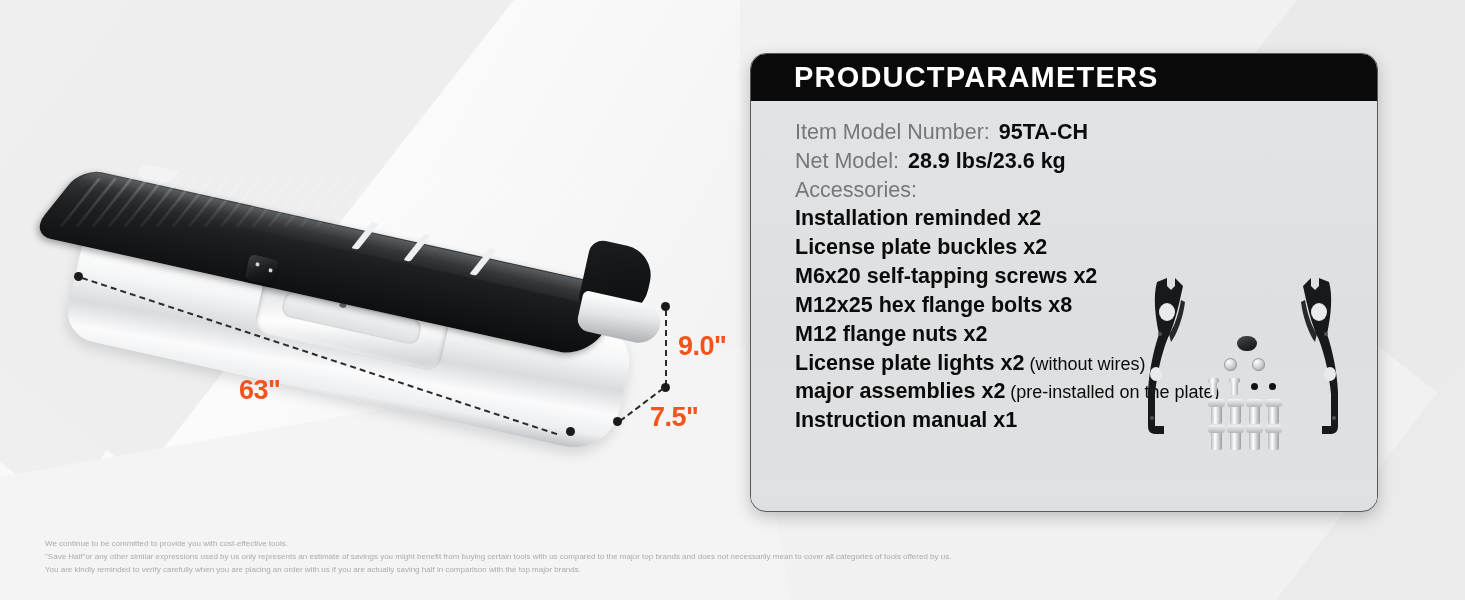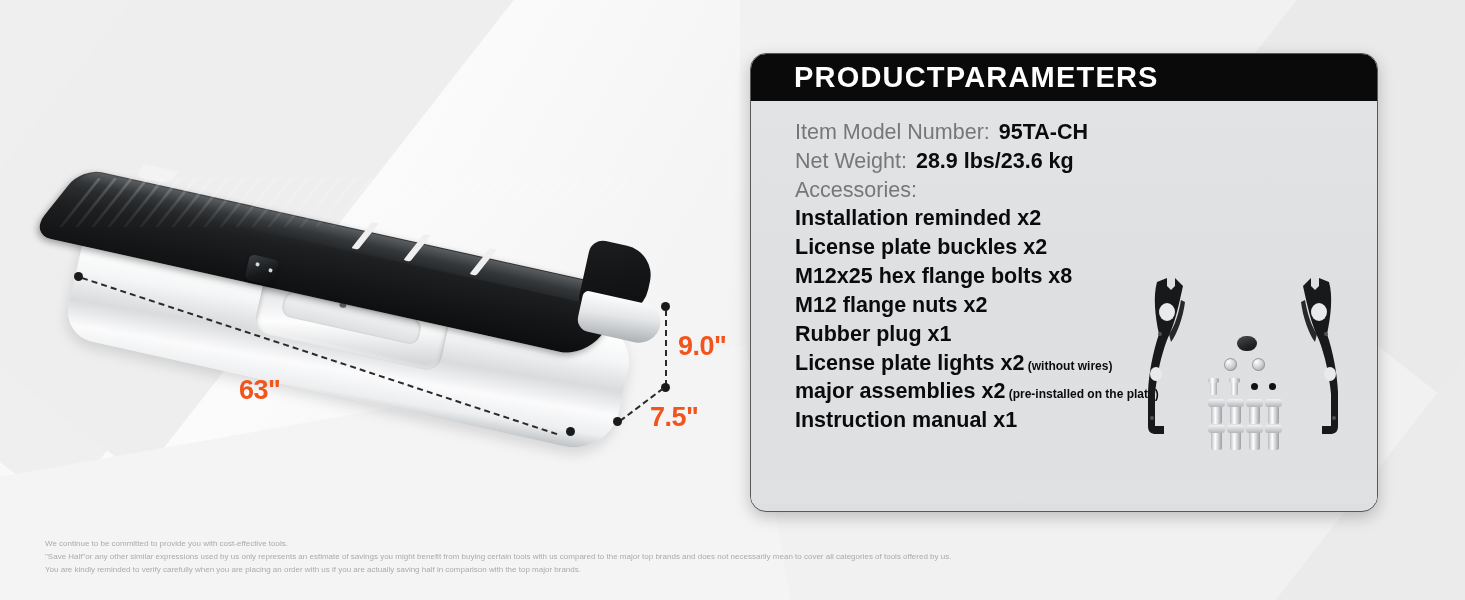--- a/index.html
+++ b/index.html
@@ -131,21 +131,21 @@
   #panel-title{ color:#ffffff; font-size:29px; font-weight:bold; letter-spacing:1.2px; }
   #panel-body{
     position:relative; height:402px; padding:19px 0 0 44px;
     background:linear-gradient(180deg,#e2e3e4 0%,#dedfe1 55%,#e0e1e2 100%);
   }
   .spec-row{ display:flex; align-items:baseline; margin-bottom:4px; white-space:nowrap; }
   .spec-label{ color:#767778; font-size:21.5px; }
   .spec-value{ color:#0b0b0b; font-size:21.5px; font-weight:bold; margin-left:9px; }
   #acc-heading{ color:#767778; font-size:21.5px; margin-top:1px; margin-bottom:1px; }
   .acc-item{ color:#0b0b0b; font-size:21.5px; font-weight:bold; line-height:1.345; white-space:nowrap; }
-  .acc-note{ font-size:12px; font-weight:bold; color:#0b0b0b; }
+  .acc-note{ font-size:18px; font-weight:normal; color:#0b0b0b; }
 
   
   #acc-photo{ position:absolute; right:36px; top:175px; width:196px; height:170px; }
   .bracket{ position:absolute; top:0; width:46px; height:160px; }
   .bracket svg{ width:100%; height:100%; display:block; }
   #hw-group{ position:absolute; left:62px; top:60px; width:80px; height:108px; }
   .hw{ position:absolute; }
   .plug{ width:20px; height:15px; border-radius:50%/55%;
      background:linear-gradient(160deg,#4b4d4f,#232527 60%,#151617); }
   .nut{ width:13px; height:13px; border-radius:50%;
@@ -259,31 +259,31 @@
       <span id="panel-title">PRODUCTPARAMETERS</span>
     </div>
 
     <div id="panel-body">
       <div id="spec-rows">
           <div class="spec-row">
             <span class="spec-label">Item Model Number:</span>
             <span class="spec-value">95TA-CH</span>
           </div>
           <div class="spec-row">
-            <span class="spec-label">Net Weight:</span>
+            <span class="spec-label">Net Model:</span>
             <span class="spec-value">28.9 lbs/23.6 kg</span>
           </div>
         </div>
       <div id="acc-heading">Accessories:</div>
       <div id="acc-list">
           <div class="acc-item"><span>Installation reminded x2</span></div>
           <div class="acc-item"><span>License plate buckles x2</span></div>
+          <div class="acc-item"><span>M6x20 self-tapping screws x2</span></div>
           <div class="acc-item"><span>M12x25 hex flange bolts x8</span></div>
           <div class="acc-item"><span>M12 flange nuts x2</span></div>
-          <div class="acc-item"><span>Rubber plug x1</span></div>
           <div class="acc-item"><span>License plate lights x2</span><span class="acc-note"> (without wires)</span></div>
           <div class="acc-item"><span>major assemblies x2</span><span class="acc-note"> (pre-installed on the plate)</span></div>
           <div class="acc-item"><span>Instruction manual x1</span></div>
         </div>
 
       <div id="acc-photo">
         <div class="bracket" style="left:0;">
           <svg viewBox="0 0 46 160" xmlns="http://www.w3.org/2000/svg">
             <path d="M30 2 L30 10 L26 14 L22 10 L22 2 L12 6 C8 20 10 40 14 58 C8 76 4 96 3 116 L3 150 C3 156 6 158 11 158 L19 158 L19 150 L10 150 L10 118 C12 98 16 80 22 64 C30 48 34 28 38 10 Z" fill="#17191b"></path>
             <ellipse cx="22" cy="36" rx="8" ry="9" fill="#e9eaeb"></ellipse>

